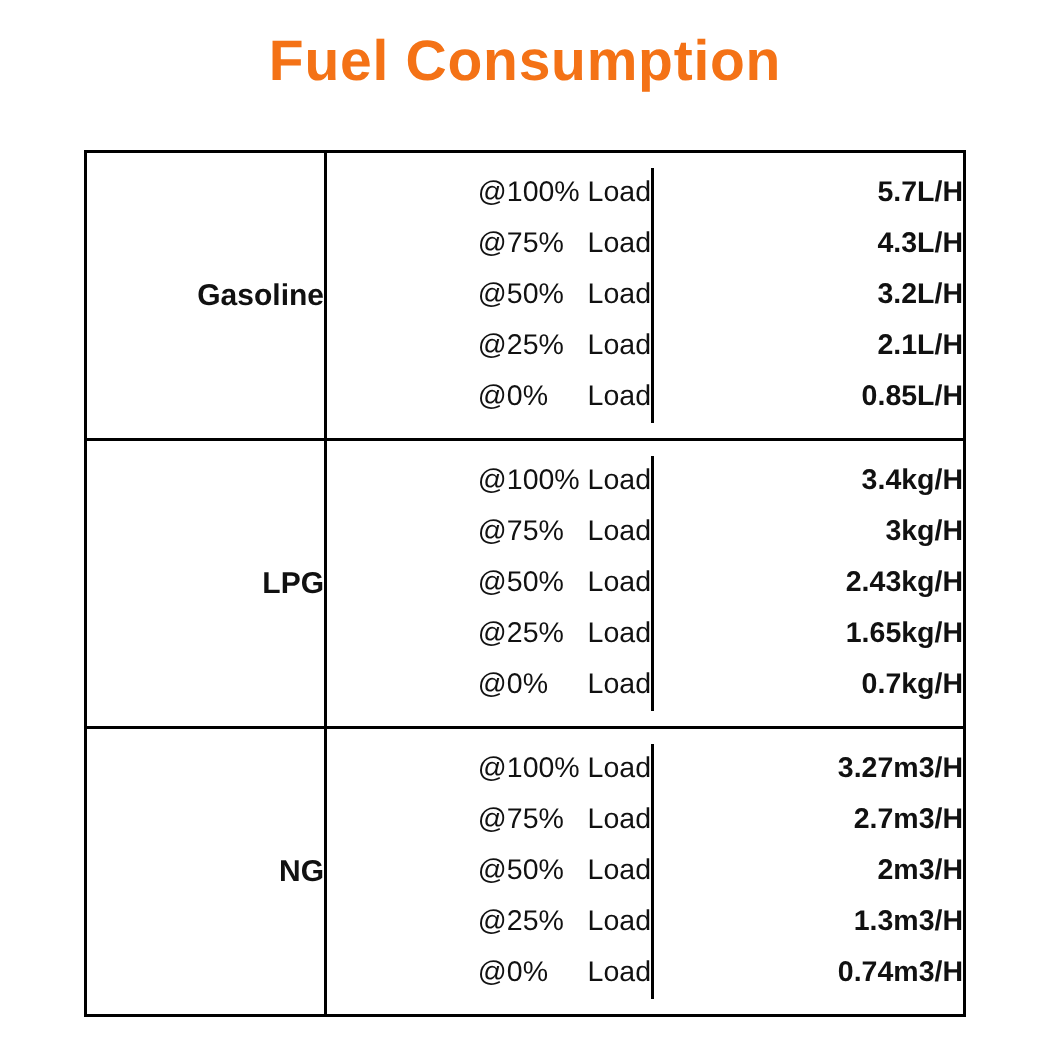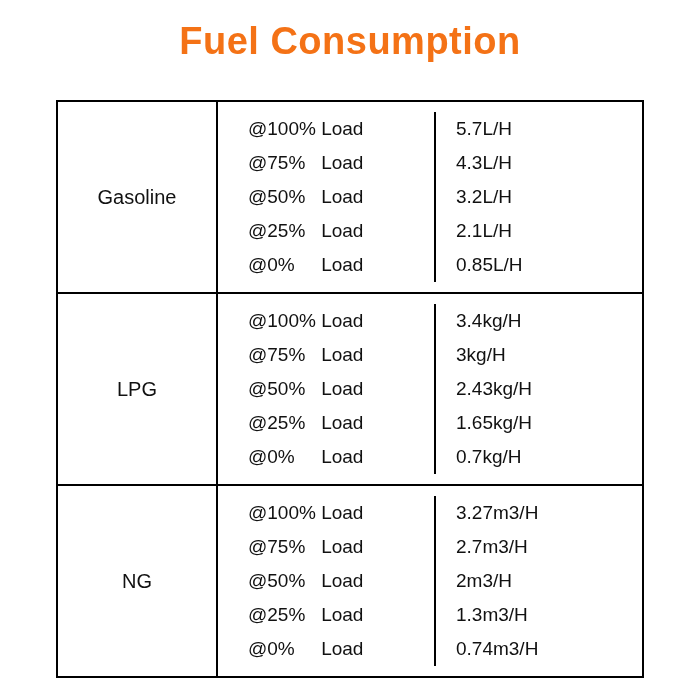--- a/index.html
+++ b/index.html
@@ -37,44 +37,46 @@
   }
   table.fuel {
     border-collapse: collapse;
     width: 588px;
     table-layout: fixed;
   }
   table.fuel td {
     border: 2px solid #000000;
     padding: 0;
     vertical-align: middle;
+    text-align: right;
   }
   td.fuel-name {
     width: 158px;
     text-align: center;
     font-size: 20px;
-    font-weight: normal;
+    font-weight: bold;
     color: #111111;
     margin-top: 16px;
   }
   td.rows-cell {
     padding: 0;
   }
   .block-inner {
     display: flex;
     width: 100%;
   }
   .col-loads {
     width: 218px;
     border-right: 2px solid #000;
     box-sizing: border-box;
   }
   .col-values {
     flex: 1;
     box-sizing: border-box;
+    font-weight: bold;
   }
   .cellline {
     height: 34px;
     line-height: 34px;
     font-size: 19px;
     color: #111111;
     white-space: pre;
   }
   .col-loads .cellline { padding-left: 30px; }
   .col-values .cellline { padding-left: 20px; }

